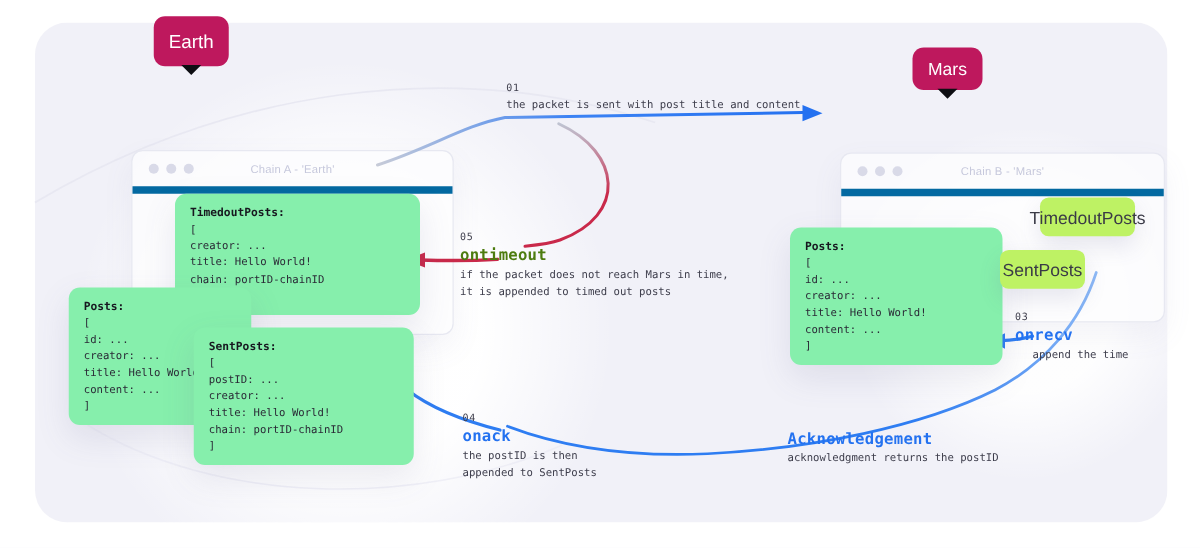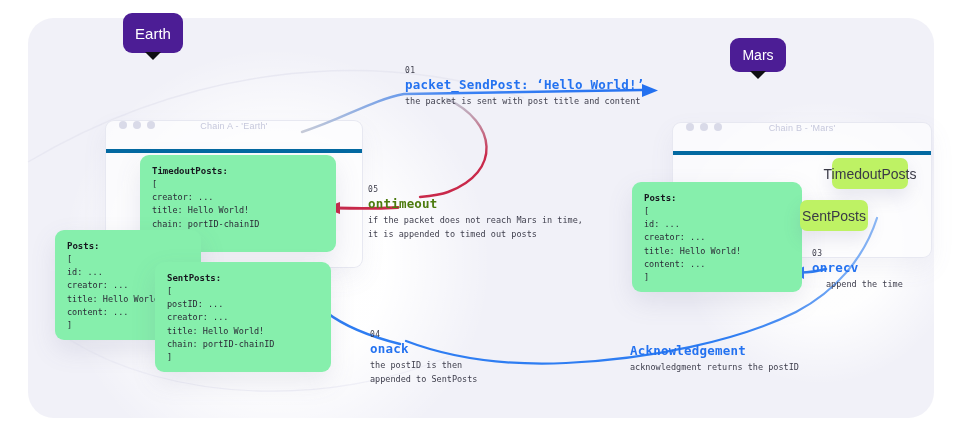--- a/index.html
+++ b/index.html
@@ -8,33 +8,33 @@
   .canvas{position:absolute;left:28px;top:18px;width:906px;height:400px;border-radius:26px;
         background-color:#f1f1f8;
         background-image:
           radial-gradient(circle 215px at 248px 245px, rgba(255,255,255,0.97) 52%, rgba(255,255,255,0) 100%),
           radial-gradient(circle 142px at 792px 225px, rgba(255,255,255,0.92) 50%, rgba(255,255,255,0) 100%);
         }
   svg.decor{position:absolute;left:0;top:0;z-index:1;pointer-events:none;}
   svg.arrows{position:absolute;left:0;top:0;z-index:2;pointer-events:none;}
 
   
-  .tooltip{position:absolute;z-index:6;background:#4c1d95;color:#fff;border-radius:9px;
+  .tooltip{position:absolute;z-index:6;background:#be185d;color:#fff;border-radius:9px;
         font-family:"Liberation Sans",sans-serif;display:flex;align-items:center;justify-content:center;}
   .tooltip::after{content:"";position:absolute;left:50%;bottom:-7px;transform:translateX(-50%);
         border-left:8px solid transparent;border-right:8px solid transparent;border-top:8px solid #0e0e13;}
   .tt-earth{left:123px;top:13px;width:60px;height:40px;font-size:15px;}
   .tt-mars{left:730px;top:38px;width:56px;height:34px;font-size:14px;}
 
   
   .window{position:absolute;z-index:1;background:rgba(252,252,254,0.8);border:1px solid rgba(228,229,240,0.9);
         border-radius:9px;box-shadow:0 10px 24px rgba(120,120,160,0.08);}
   .win-a{left:105px;top:120px;width:256px;height:146px;}
   .win-b{left:672px;top:122px;width:258px;height:134px;}
-  .titlebar{position:relative;height:28px;border-bottom:4px solid #0369a1;display:flex;}
+  .titlebar{position:relative;height:28px;border-bottom:6px solid #0369a1;display:flex;align-items:center;}
   .dots{display:flex;gap:6px;margin-left:13px;}
   .dot{width:8px;height:8px;border-radius:50%;background:#d9dae8;}
   .win-title{position:absolute;left:0;right:0;text-align:center;font-family:"Liberation Sans",sans-serif;
         font-size:9px;color:#c6c8dc;letter-spacing:0.2px;}
 
   
   .card{position:absolute;z-index:3;background:#86efac;border-radius:9px;
         box-shadow:0 10px 26px rgba(90,90,140,0.13);padding:9px 12px 8px 12px;}
   .card .hdr{font-size:9px;font-weight:bold;color:#17171f;line-height:14px;white-space:pre;}
   .card .cl{font-size:8.5px;color:#2a2a36;line-height:13.2px;white-space:pre;}
@@ -178,21 +178,20 @@
     <div class="cl">title: Hello World!</div>
     <div class="cl">content: ...</div>
     <div class="cl">]</div>
   </div>
 
   <div class="mini m-timed">TimedoutPosts</div>
   <div class="mini m-sent">SentPosts</div>
 
   <div class="step s-send">
     <div class="num">01</div>
-    <div class="lbl blue">packet_SendPost: ‘Hello World!’</div>
     <div class="desc">the packet is sent with post title and content</div>
   </div>
 
   <div class="step s-timeout">
     <div class="num">05</div>
     <div class="lbl red">ontimeout</div>
     <div class="desc">
       <div>if the packet does not reach Mars in time,</div>
       <div>it is appended to timed out posts</div>
     </div>

